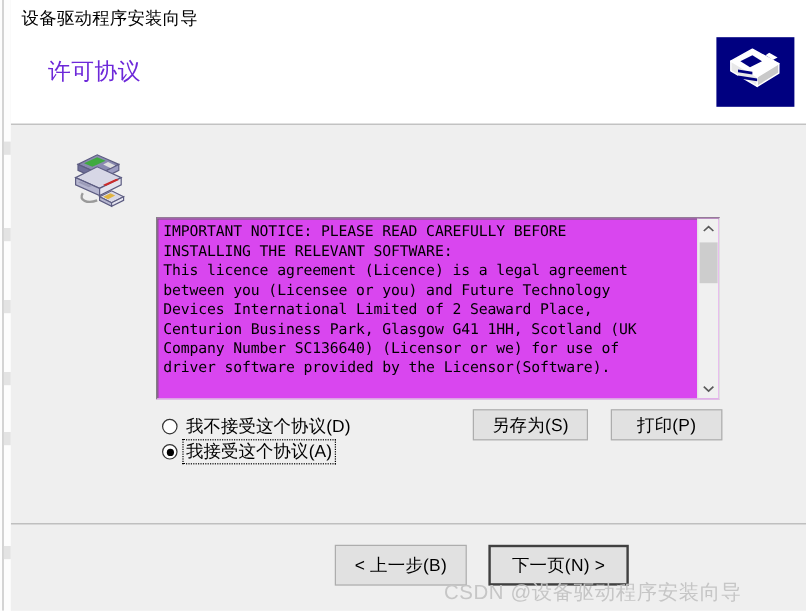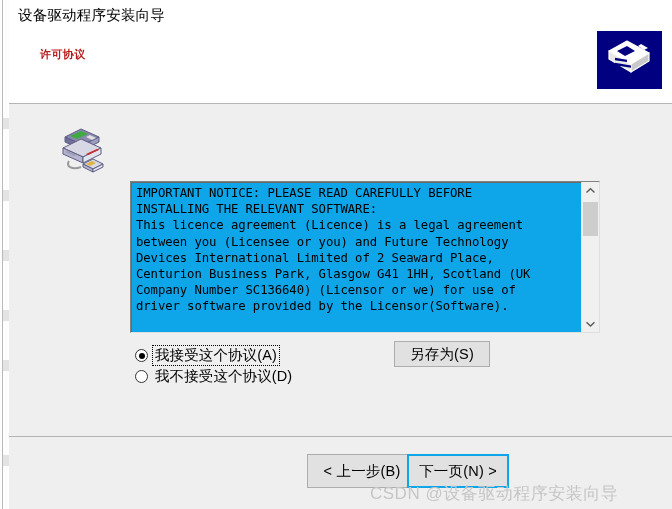--- a/index.html
+++ b/index.html
@@ -64,23 +64,23 @@
     top: 6px;
     font-size: 14.5px;
     color: #000000;
     white-space: nowrap;
     letter-spacing: .2px;
   }
   #page-heading {
     position: absolute;
     left: 31px;
     top: 47px;
-    font-size: 11px;
-    font-weight: bold;
-    color: #b91c1c;
+    font-size: 19px;
+    font-weight: normal;
+    color: #6d28d9;
     white-space: nowrap;
     letter-spacing: .4px;
   }
   #header-icon {
     position: absolute;
     left: 588px;
     top: 31px;
     width: 65px;
     height: 58px;
     background: #000080;
@@ -119,21 +119,21 @@
     letter-spacing: 0px;
   }
 
   
   #license-box {
     position: absolute;
     left: 121px;
     top: 76px;
     width: 470px;
     height: 152px;
-    background: #0ea5e9;
+    background: #d946ef;
     border: 1px solid #828282;
     border-right-color: #dfdfdf;
     border-bottom-color: #dfdfdf;
     box-sizing: border-box;
     overflow: hidden;
   }
   #license-box .inner-shadow {
     position: absolute;
     left: 0; top: 0;
     width: 100%; height: 100%;
@@ -264,31 +264,31 @@
   
   #footer-area {
     position: absolute;
     left: 0;
     top: 438px;
     width: 663px;
     height: 71px;
     background: #efefef;
   }
   #back-button {
-    left: 298px;
+    left: 270px;
     top: 16px;
     width: 110px;
     height: 34px;
   }
   #next-button {
     left: 398px;
     top: 16px;
-    width: 102px;
+    width: 117px;
     height: 34px;
-    border: 2px solid #0ea5e9;
+    border: 2px solid #404040;
   }
   #cancel-button {
     left: 527px;
     top: 16px;
     width: 118px;
     height: 34px;
   }
 
   
   #watermark {
@@ -396,31 +396,32 @@
         <div class="sb-thumb"></div>
         <div class="sb-arrow down">
           <svg width="11" height="8" viewBox="0 0 11 8">
             <polyline points="1.5,2.2 5.5,6 9.5,2.2" fill="none" stroke="#5a5a5a" stroke-width="1.4"></polyline>
           </svg>
         </div>
       </div>
     </div>
 
     <div id="radio-group">
+      <div class="radio-row">
+        <span class="radio-mark"></span>
+        <span class="radio-label">我不接受这个协议(D)</span>
+      </div>
       <div class="radio-row focused">
         <span class="radio-mark checked"></span>
         <span class="radio-label">我接受这个协议(A)</span>
       </div>
-      <div class="radio-row">
-        <span class="radio-mark"></span>
-        <span class="radio-label">我不接受这个协议(D)</span>
-      </div>
     </div>
 
     <div class="win-button" id="saveas-button">另存为(S)</div>
+    <div class="win-button" id="print-button">打印(P)</div>
   </div>
 
   <div id="footer-area">
     <div class="win-button" id="back-button">&lt; 上一步(B)</div>
     <div class="win-button" id="next-button">下一页(N) &gt;</div>
   </div>
 
 </div>
 
 <div id="watermark">CSDN @设备驱动程序安装向导</div>

